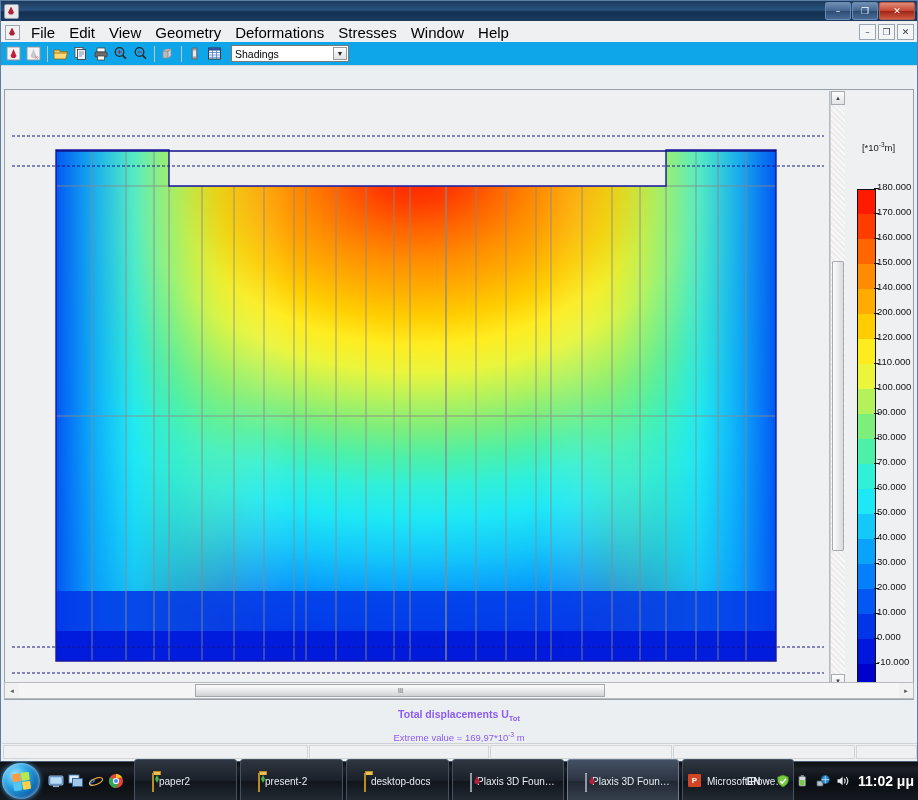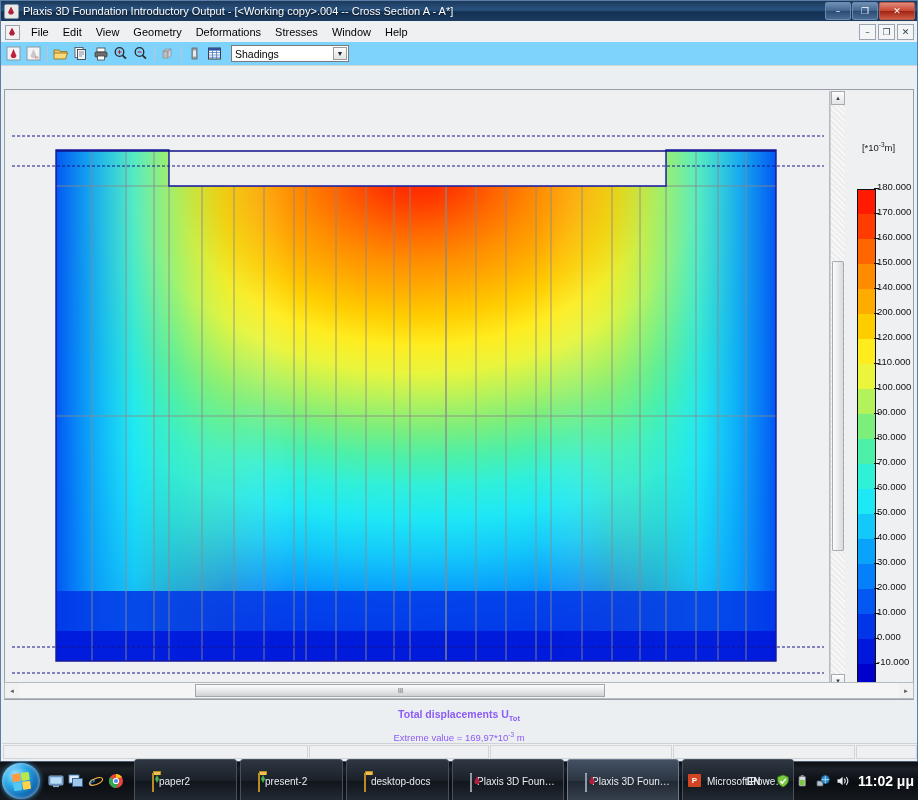--- a/index.html
+++ b/index.html
@@ -58,34 +58,34 @@
   }
   .menu-appico{
     width:13px;height:13px;margin:0 4px 0 4px;position:relative;flex:0 0 auto;
     background:#f2f2f2;border:1px solid #9aa5b1;
   }
   .menu-appico:after{
     content:"";position:absolute;left:3px;top:2px;width:6px;height:8px;background:#b0203a;
     clip-path:polygon(50% 0,100% 75%,75% 100%,25% 100%,0 75%);
   }
   .menu-item{
-    font-size:11px;color:#000;padding:2px 7px;cursor:default;white-space:nowrap;
+    font-size:15px;color:#000;padding:2px 7px;cursor:default;white-space:nowrap;
   }
   
   .mdi-btns{position:absolute;right:3px;top:2px;display:flex;gap:2px;}
   .mdi-btn{
     width:15px;height:14px;border:1px solid #9aa5b1;background:#f4f5f6;
     font-size:9px;color:#33404d;display:flex;align-items:center;justify-content:center;
     font-family:"DejaVu Sans",sans-serif;line-height:1;
   }
 
   
   .toolbar{
     position:absolute;left:0;top:41px;right:0;height:23px;
-    background:#7dd3fc;display:flex;align-items:center;padding-left:3px;
+    background:#0ea5e9;display:flex;align-items:center;padding-left:3px;
     border-bottom:1px solid #d5d8db;
   }
   .tbtn{
     width:19px;height:19px;margin-right:1px;position:relative;
     display:flex;align-items:center;justify-content:center;
     font-size:12px;color:#3a3a3a;flex:0 0 auto;
   }
   .tsep{width:1px;height:16px;background:#c0c4c8;margin:0 3px;flex:0 0 auto;}
   .combo{
     margin-left:6px;width:118px;height:17px;background:#fff;
@@ -249,21 +249,20 @@
 </style>
 </head>
 <body>
 
 <div class="app">
 
   <div class="win-outer">
 
     <div class="titlebar">
       <div class="tb-ico"></div>
-      <div class="tb-title">Plaxis 3D Foundation Introductory Output - [&lt;Working copy&gt;.004  --  Cross Section A - A*]</div>
       <div class="tb-btns">
         <div class="tb-btn">–</div>
         <div class="tb-btn">❐</div>
         <div class="tb-btn close">✕</div>
       </div>
     </div>
 
     <div class="menubar">
       <div class="menu-appico"></div>
       <div class="menu-item">File</div>

